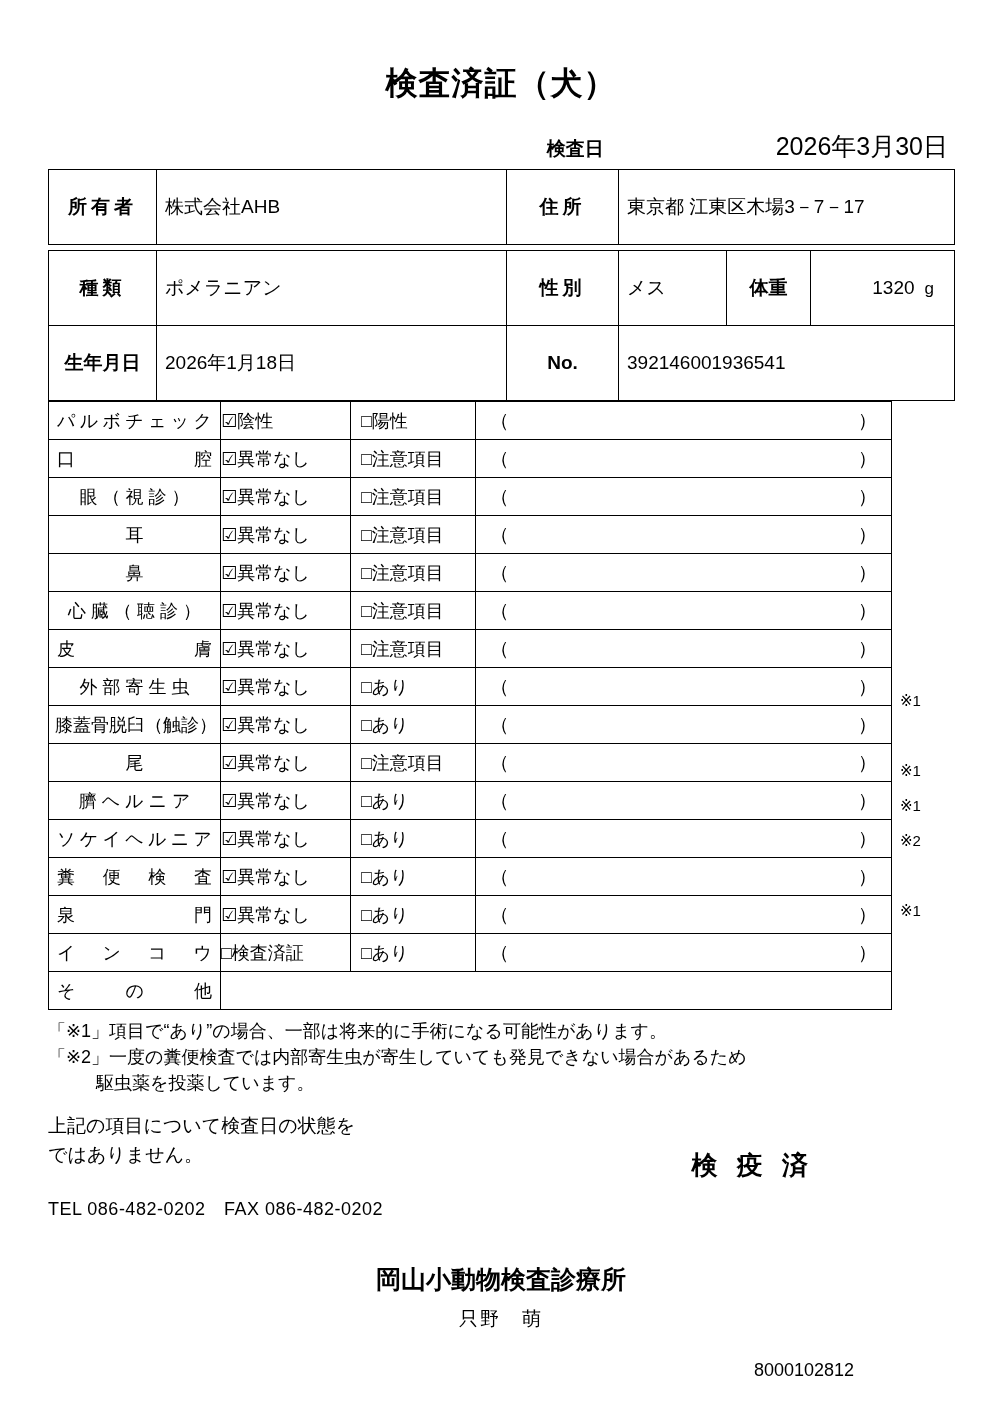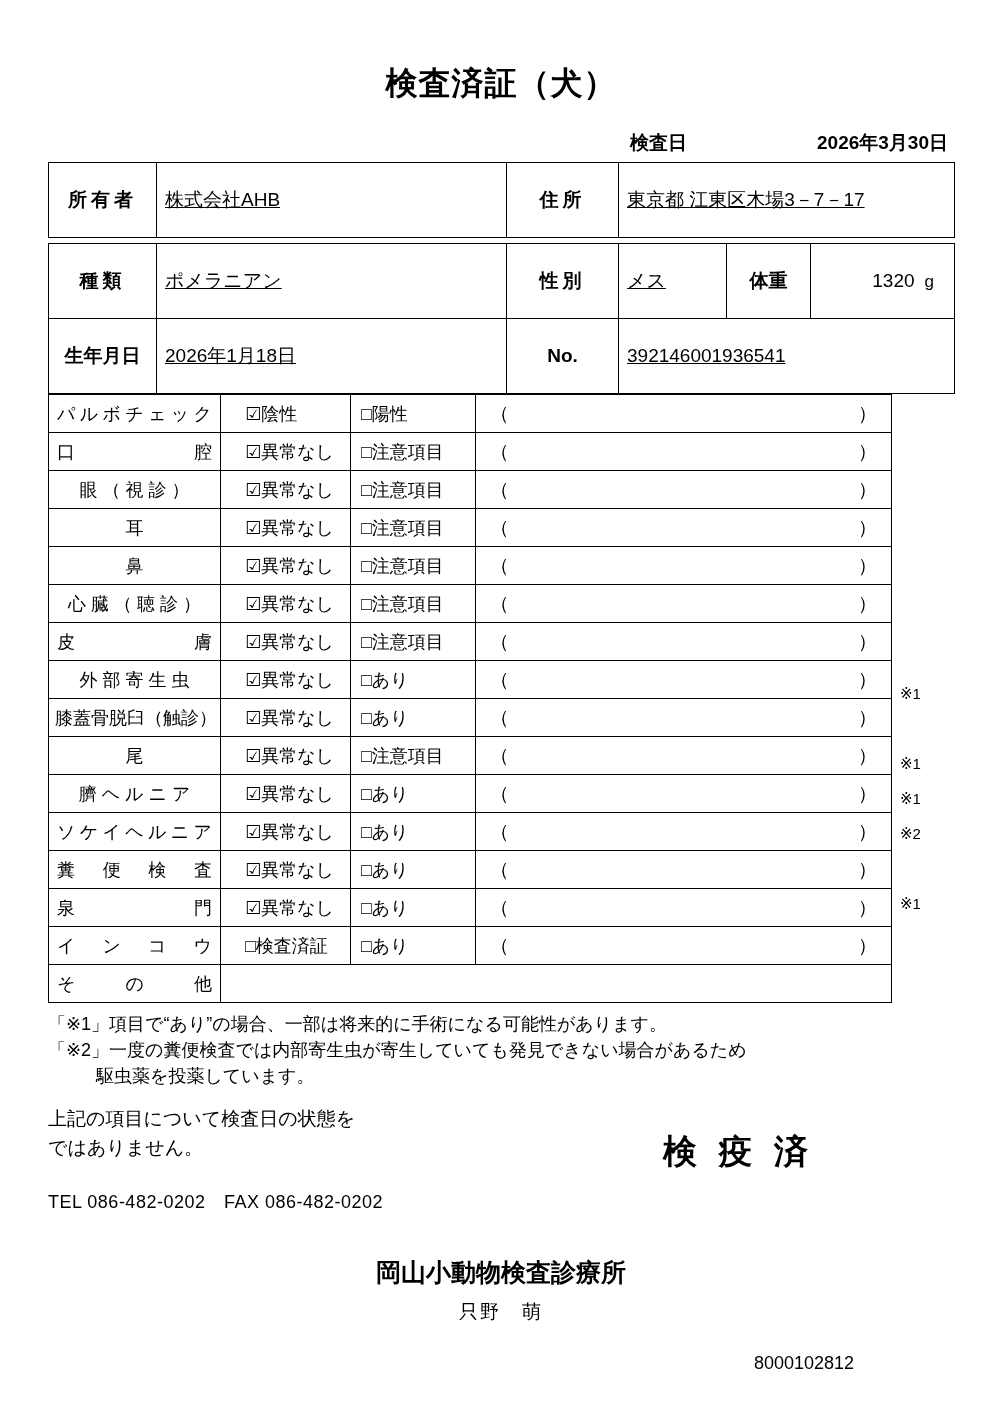--- a/index.html
+++ b/index.html
@@ -41,22 +41,23 @@
     margin-top: 24px;
     margin-bottom: 6px;
     padding-right: 6px;
   }
   .exam-date-label {
     font-size: 19px;
     font-weight: bold;
     margin-right: 130px;
   }
   .exam-date-value {
-    font-size: 19px;
-    font-weight: bold;
+    font-size: 25px;
+    font-weight: normal;
+    margin-left: 42px;
   }
 
   
   table.hdr {
     border-collapse: collapse;
     width: 100%;
     table-layout: fixed;
   }
   table.hdr td {
     border: 1.5px solid #000;
@@ -71,21 +72,20 @@
     letter-spacing: 4px;
     padding: 0 4px;
   }
   td.lbl-nosp {
     text-align: center;
     font-weight: bold;
     letter-spacing: 0;
   }
   td.val {
     font-weight: normal;
-    text-decoration: underline;
   }
   .weight-wrap {
     display: flex;
     justify-content: flex-end;
     align-items: baseline;
   }
   .weight-num { font-size: 19px; }
   .weight-unit { font-size: 17px; margin-left: 10px; margin-right: 12px; }
 
   .hdr-spacer { height: 5px; }
@@ -118,21 +118,21 @@
     white-space: nowrap;
   }
   .spread {
     display: flex;
     justify-content: space-between;
     padding: 0 2px;
   }
   .centered { text-align: center; }
   td.opt {
     width: 130px;
-    padding-left: 24px;
+    padding-left: 0;
     white-space: nowrap;
   }
   td.opt2 {
     width: 125px;
     padding-left: 10px;
     white-space: nowrap;
   }
   td.note-cell {
     padding: 0 10px;
     position: relative;
@@ -162,22 +162,22 @@
     height: 420px;
   }
   .disclaimer {
     font-size: 19px;
     line-height: 1.5;
     width: 420px;
   }
   .quarantine {
     position: absolute;
     right: 140px;
-    top: 24px;
-    font-size: 34px;
+    top: 36px;
+    font-size: 26px;
     font-weight: bold;
     letter-spacing: 6px;
   }
   .addr {
     text-align: center;
     font-size: 18px;
     margin-top: 18px;
   }
   .tel {
     text-align: left;

